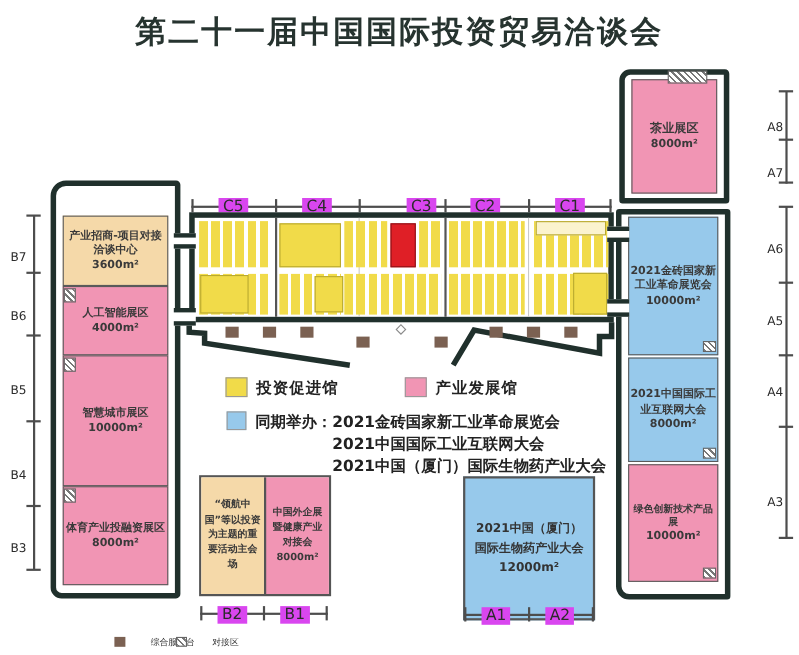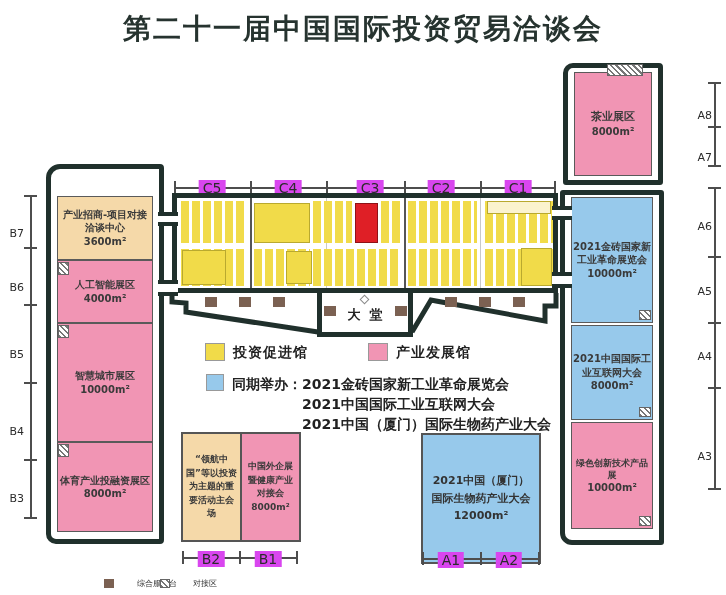--- a/index.html
+++ b/index.html
@@ -115,21 +115,21 @@
 
   <div class="abs rl-h" style="left:174px;top:187px;width:382px;"></div>
   <div class="abs tick-v" style="left:174px;top:181px;"></div>
   <div class="abs tick-v" style="left:250px;top:181px;"></div>
   <div class="abs tick-v" style="left:326px;top:181px;"></div>
   <div class="abs tick-v" style="left:404px;top:181px;"></div>
   <div class="abs tick-v" style="left:480px;top:181px;"></div>
   <div class="abs tick-v" style="left:554px;top:181px;"></div>
   <div class="abs rlabel" style="left:212px;top:180px;">C5</div>
   <div class="abs rlabel" style="left:288px;top:180px;">C4</div>
-  <div class="abs rlabel" style="left:370px;top:180px;">C3</div>
+  <div class="abs rlabel" style="left:383px;top:180px;">C3</div>
   <div class="abs rlabel" style="left:441px;top:180px;">C2</div>
   <div class="abs rlabel" style="left:518px;top:180px;">C1</div>
 
   <div class="abs outline" style="left:172px;top:193px;width:386px;height:100px;"></div>
 
   <div class="abs divider dark" style="left:250px;top:198px;width:2px;height:90px;"></div>
   <div class="abs divider" style="left:326px;top:198px;width:1px;height:90px;"></div>
   <div class="abs divider dark" style="left:404px;top:198px;width:2px;height:90px;"></div>
   <div class="abs divider" style="left:480px;top:198px;width:1px;height:90px;"></div>
 
@@ -160,23 +160,20 @@
     <path d="M172,293 L172,302 L186,303 L186,312 L318,332" fill="none" stroke="#20302c" stroke-width="5"></path>
     <path d="M412,332 L431,300 L436,301 L545,321 L545,306 L556,306 L556,293" fill="none" stroke="#20302c" stroke-width="5"></path>
   </svg>
   <div class="abs brown-sq" style="left:205px;top:297px;width:12px;height:10px;"></div>
   <div class="abs brown-sq" style="left:239px;top:297px;width:12px;height:10px;"></div>
   <div class="abs brown-sq" style="left:273px;top:297px;width:12px;height:10px;"></div>
   <div class="abs brown-sq" style="left:445px;top:297px;width:12px;height:10px;"></div>
   <div class="abs brown-sq" style="left:479px;top:297px;width:12px;height:10px;"></div>
   <div class="abs brown-sq" style="left:513px;top:297px;width:12px;height:10px;"></div>
 
-  <div class="abs lobby" style="left:317px;top:293px;width:96px;height:44px;z-index:4;">
-    <span class="lobby-text">大堂</span>
-  </div>
   <div class="abs diamond" style="left:361px;top:296px;z-index:5;"></div>
   <div class="abs brown-sq" style="left:324px;top:306px;width:12px;height:10px;z-index:5;"></div>
   <div class="abs brown-sq" style="left:395px;top:306px;width:12px;height:10px;z-index:5;"></div>
 
   <div class="abs sw" style="left:205px;top:343px;width:20px;height:18px;background:#F1DB49;"></div>
   <div class="abs legend-label" style="left:233px;top:344px;">投资促进馆</div>
   <div class="abs sw" style="left:368px;top:343px;width:20px;height:18px;background:#F195B4;"></div>
   <div class="abs legend-label" style="left:396px;top:344px;">产业发展馆</div>
   <div class="abs sw" style="left:206px;top:374px;width:18px;height:17px;background:#97C9EB;"></div>
   <div class="abs legend-blue-wrap" style="left:232px;top:374px;">

